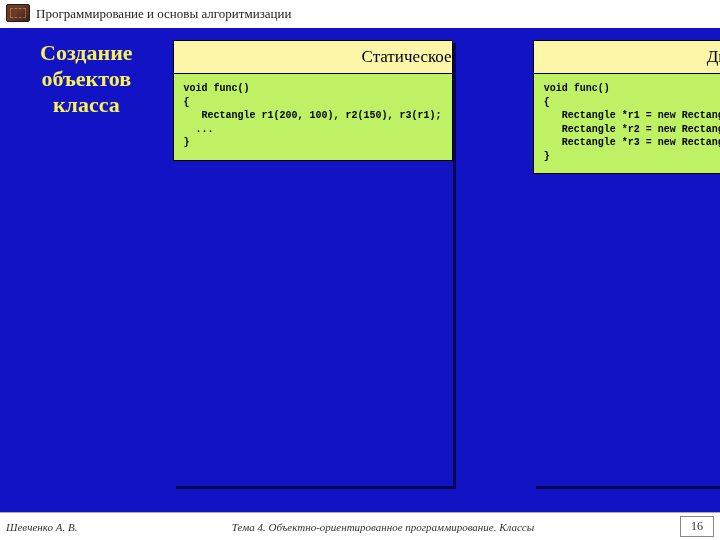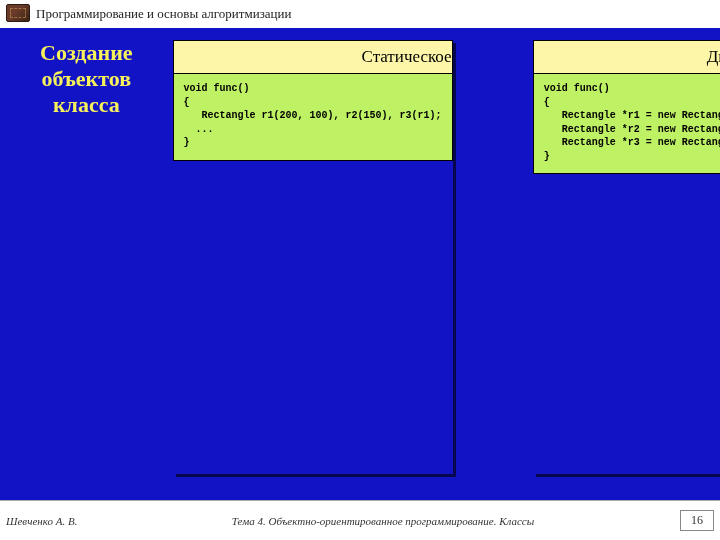--- a/index.html
+++ b/index.html
@@ -64,21 +64,21 @@
     font-family: "Courier New", monospace;
     font-size: 10px;
     line-height: 1.35;
     white-space: pre;
     color: #000;
     font-weight: bold;
   }
   .footer {
     background: #ffffff;
     border-top: 1px solid #aaa;
-    height: 40px;
+    height: 28px;
     display: flex;
     align-items: center;
     font-size: 11px;
     color: #333;
     font-style: italic;
     padding: 0 6px;
     position: relative;
   }
   .footer .author {
     width: 120px;

